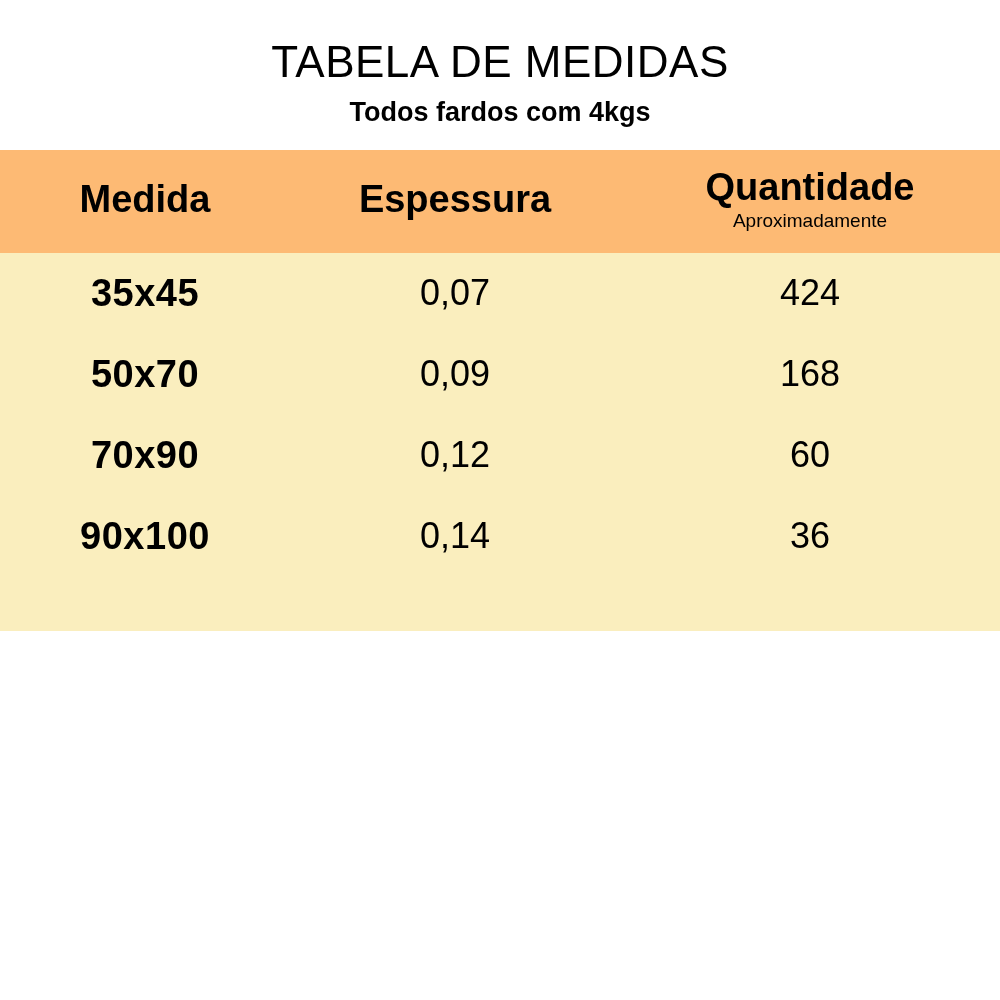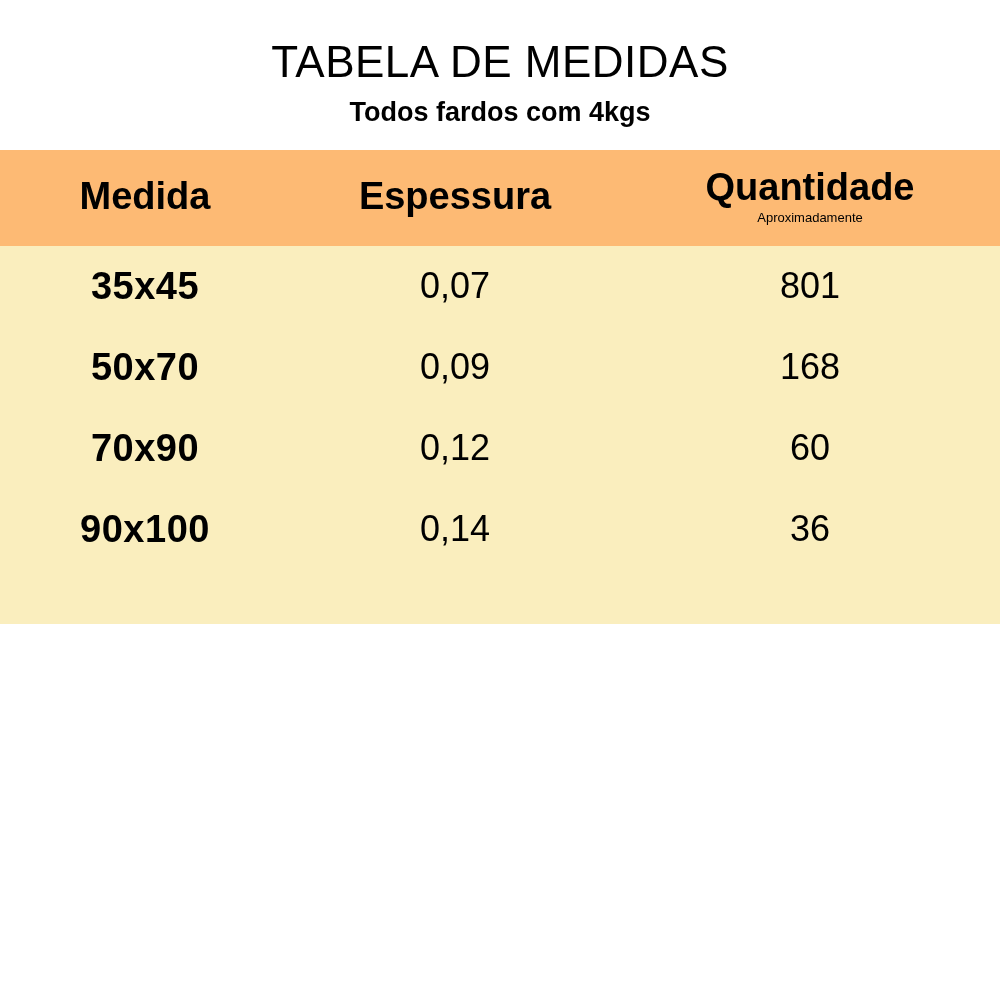--- a/index.html
+++ b/index.html
@@ -59,21 +59,21 @@
     text-align: center;
   }
   .th-main {
     display: block;
     font-size: 38px;
     font-weight: bold;
     line-height: 1.05;
   }
   .th-sub {
     display: block;
-    font-size: 13px;
+    font-size: 19px;
     font-weight: normal;
     line-height: 1.2;
     margin-top: 2px;
   }
   table.measures tbody tr {
     background: #faeebe;
   }
   table.measures tbody td {
     text-align: center;
     padding: 0;
@@ -131,21 +131,21 @@
               <span class="th-main">Quantidade</span>
               <span class="th-sub">Aproximadamente</span>
             </span>
           </th>
         </tr>
       </thead>
       <tbody>
         <tr>
           <td class="col-medida col-w1">35x45</td>
           <td class="col-espessura col-w2">0,07</td>
-          <td class="col-quantidade col-w3">801</td>
+          <td class="col-quantidade col-w3">424</td>
         </tr>
         <tr>
           <td class="col-medida col-w1">50x70</td>
           <td class="col-espessura col-w2">0,09</td>
           <td class="col-quantidade col-w3">168</td>
         </tr>
         <tr>
           <td class="col-medida col-w1">70x90</td>
           <td class="col-espessura col-w2">0,12</td>
           <td class="col-quantidade col-w3">60</td>

